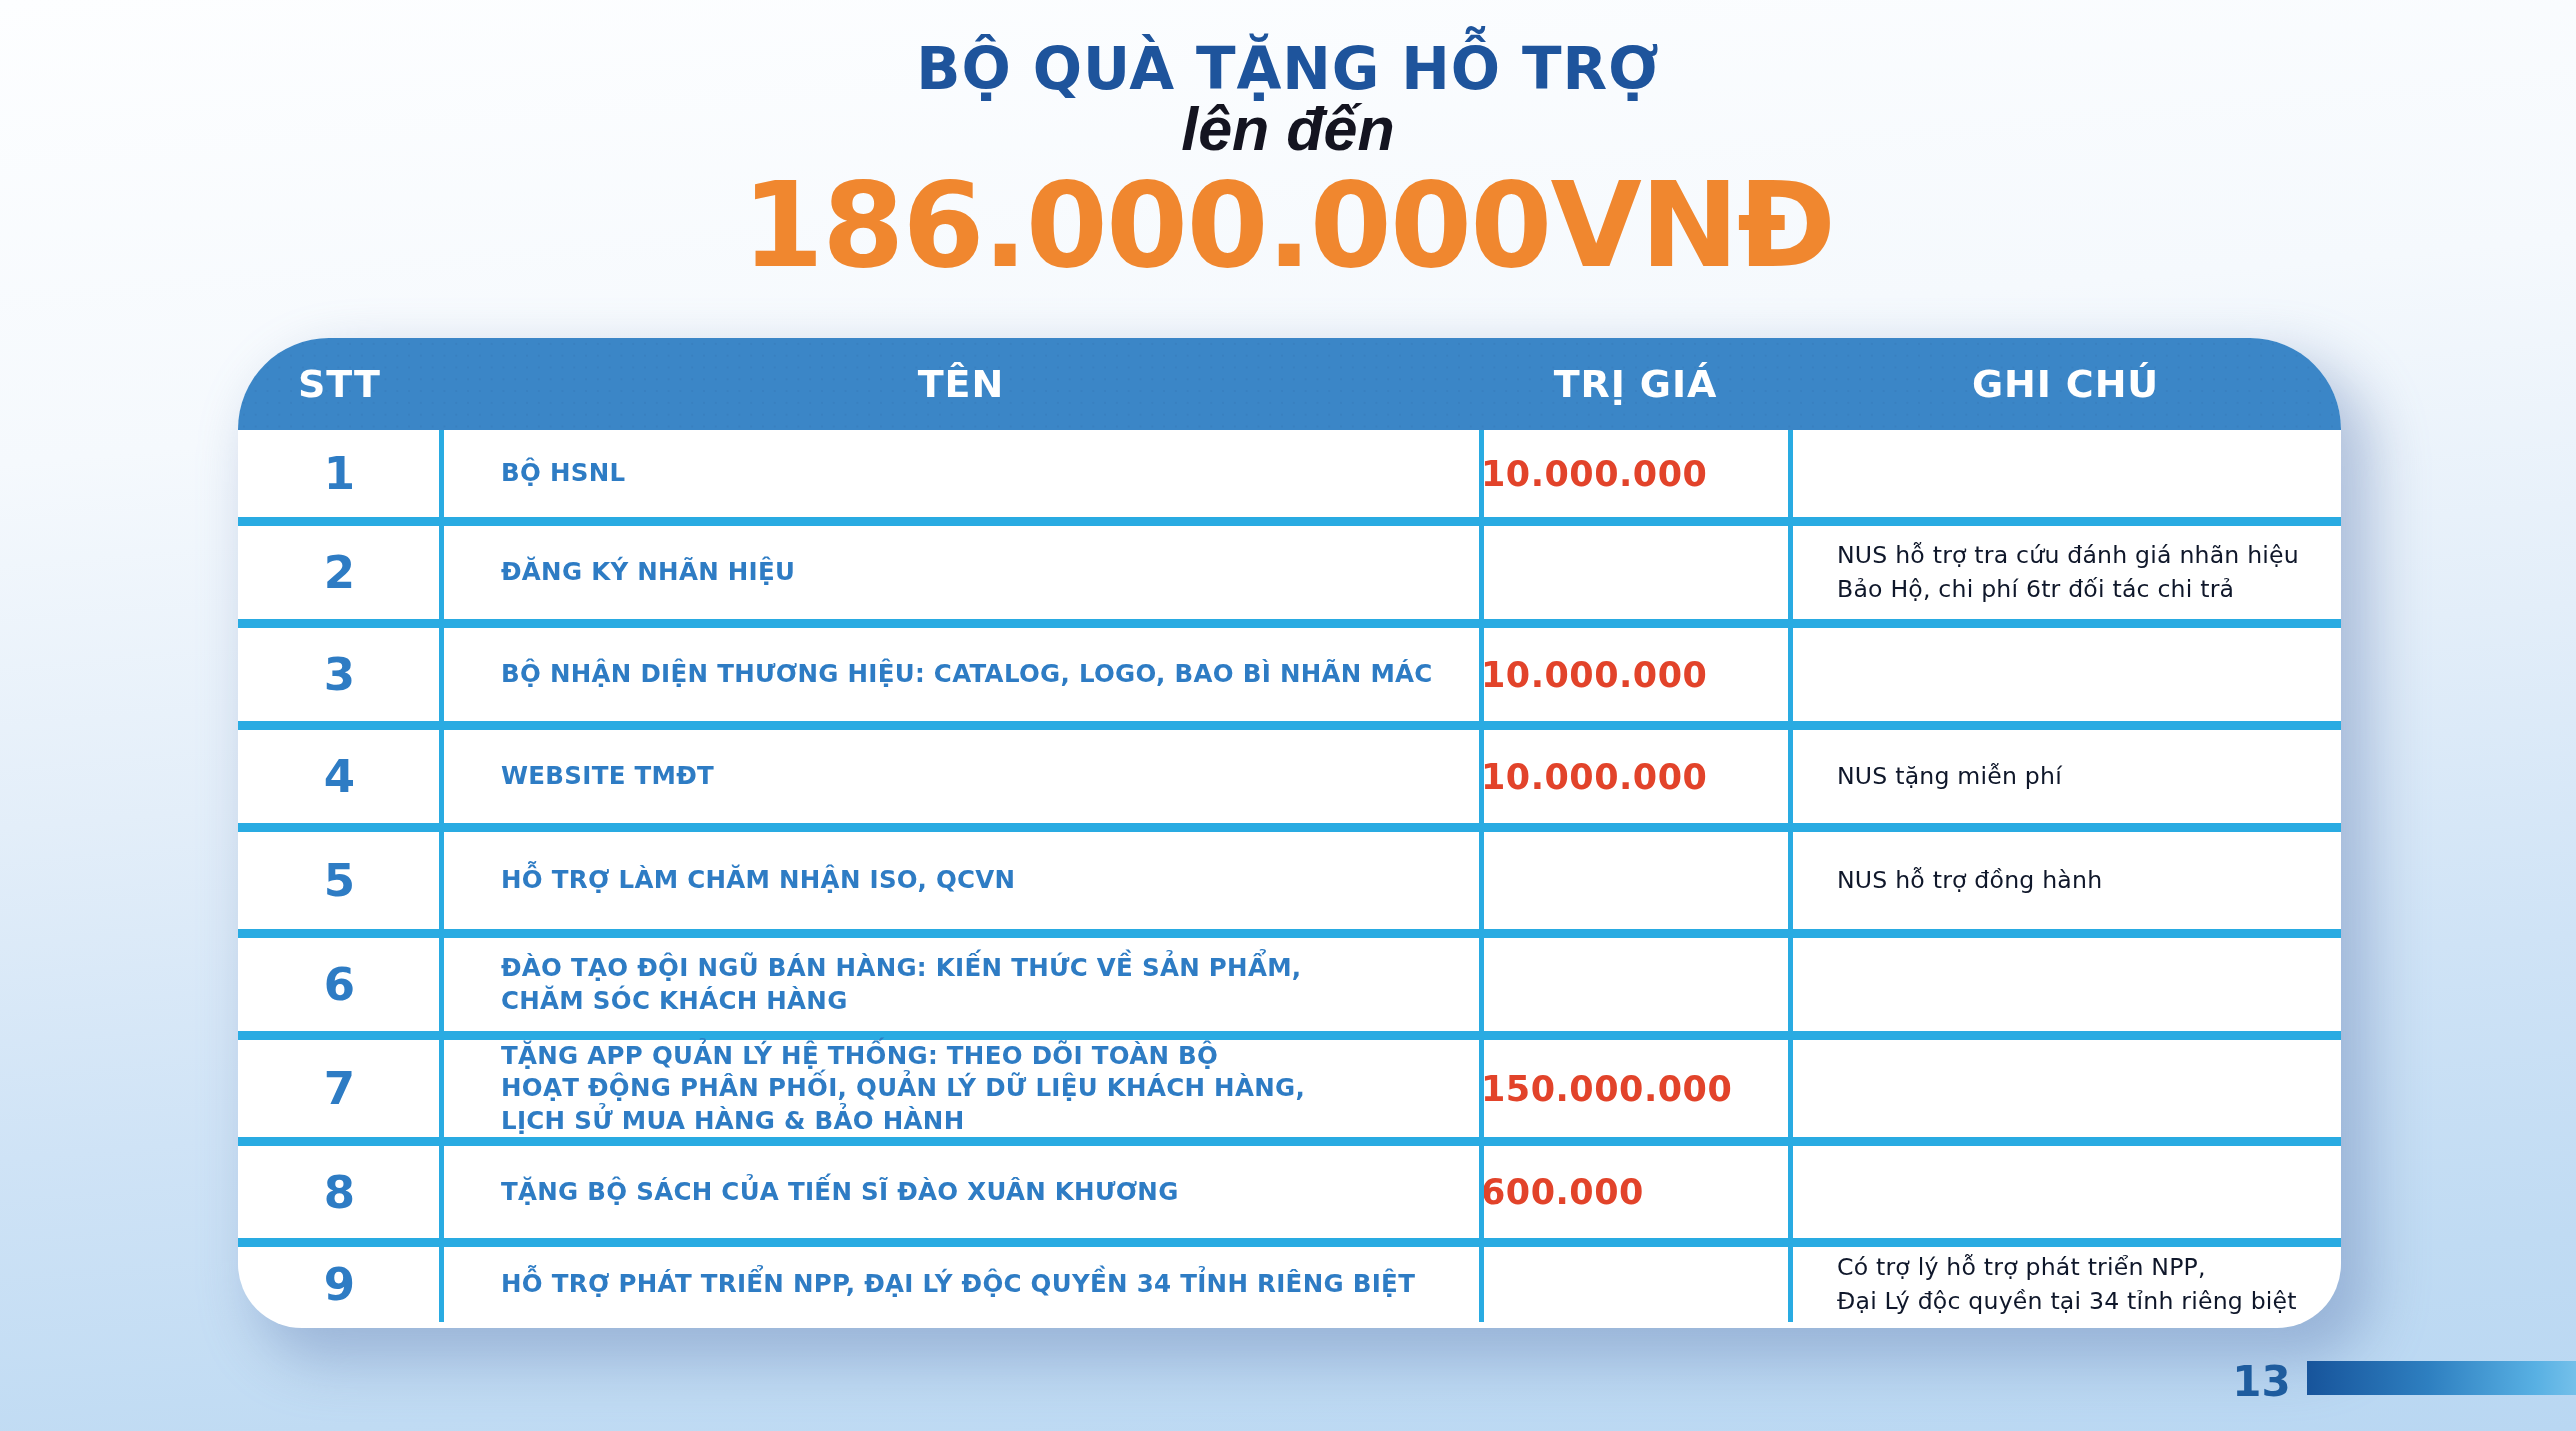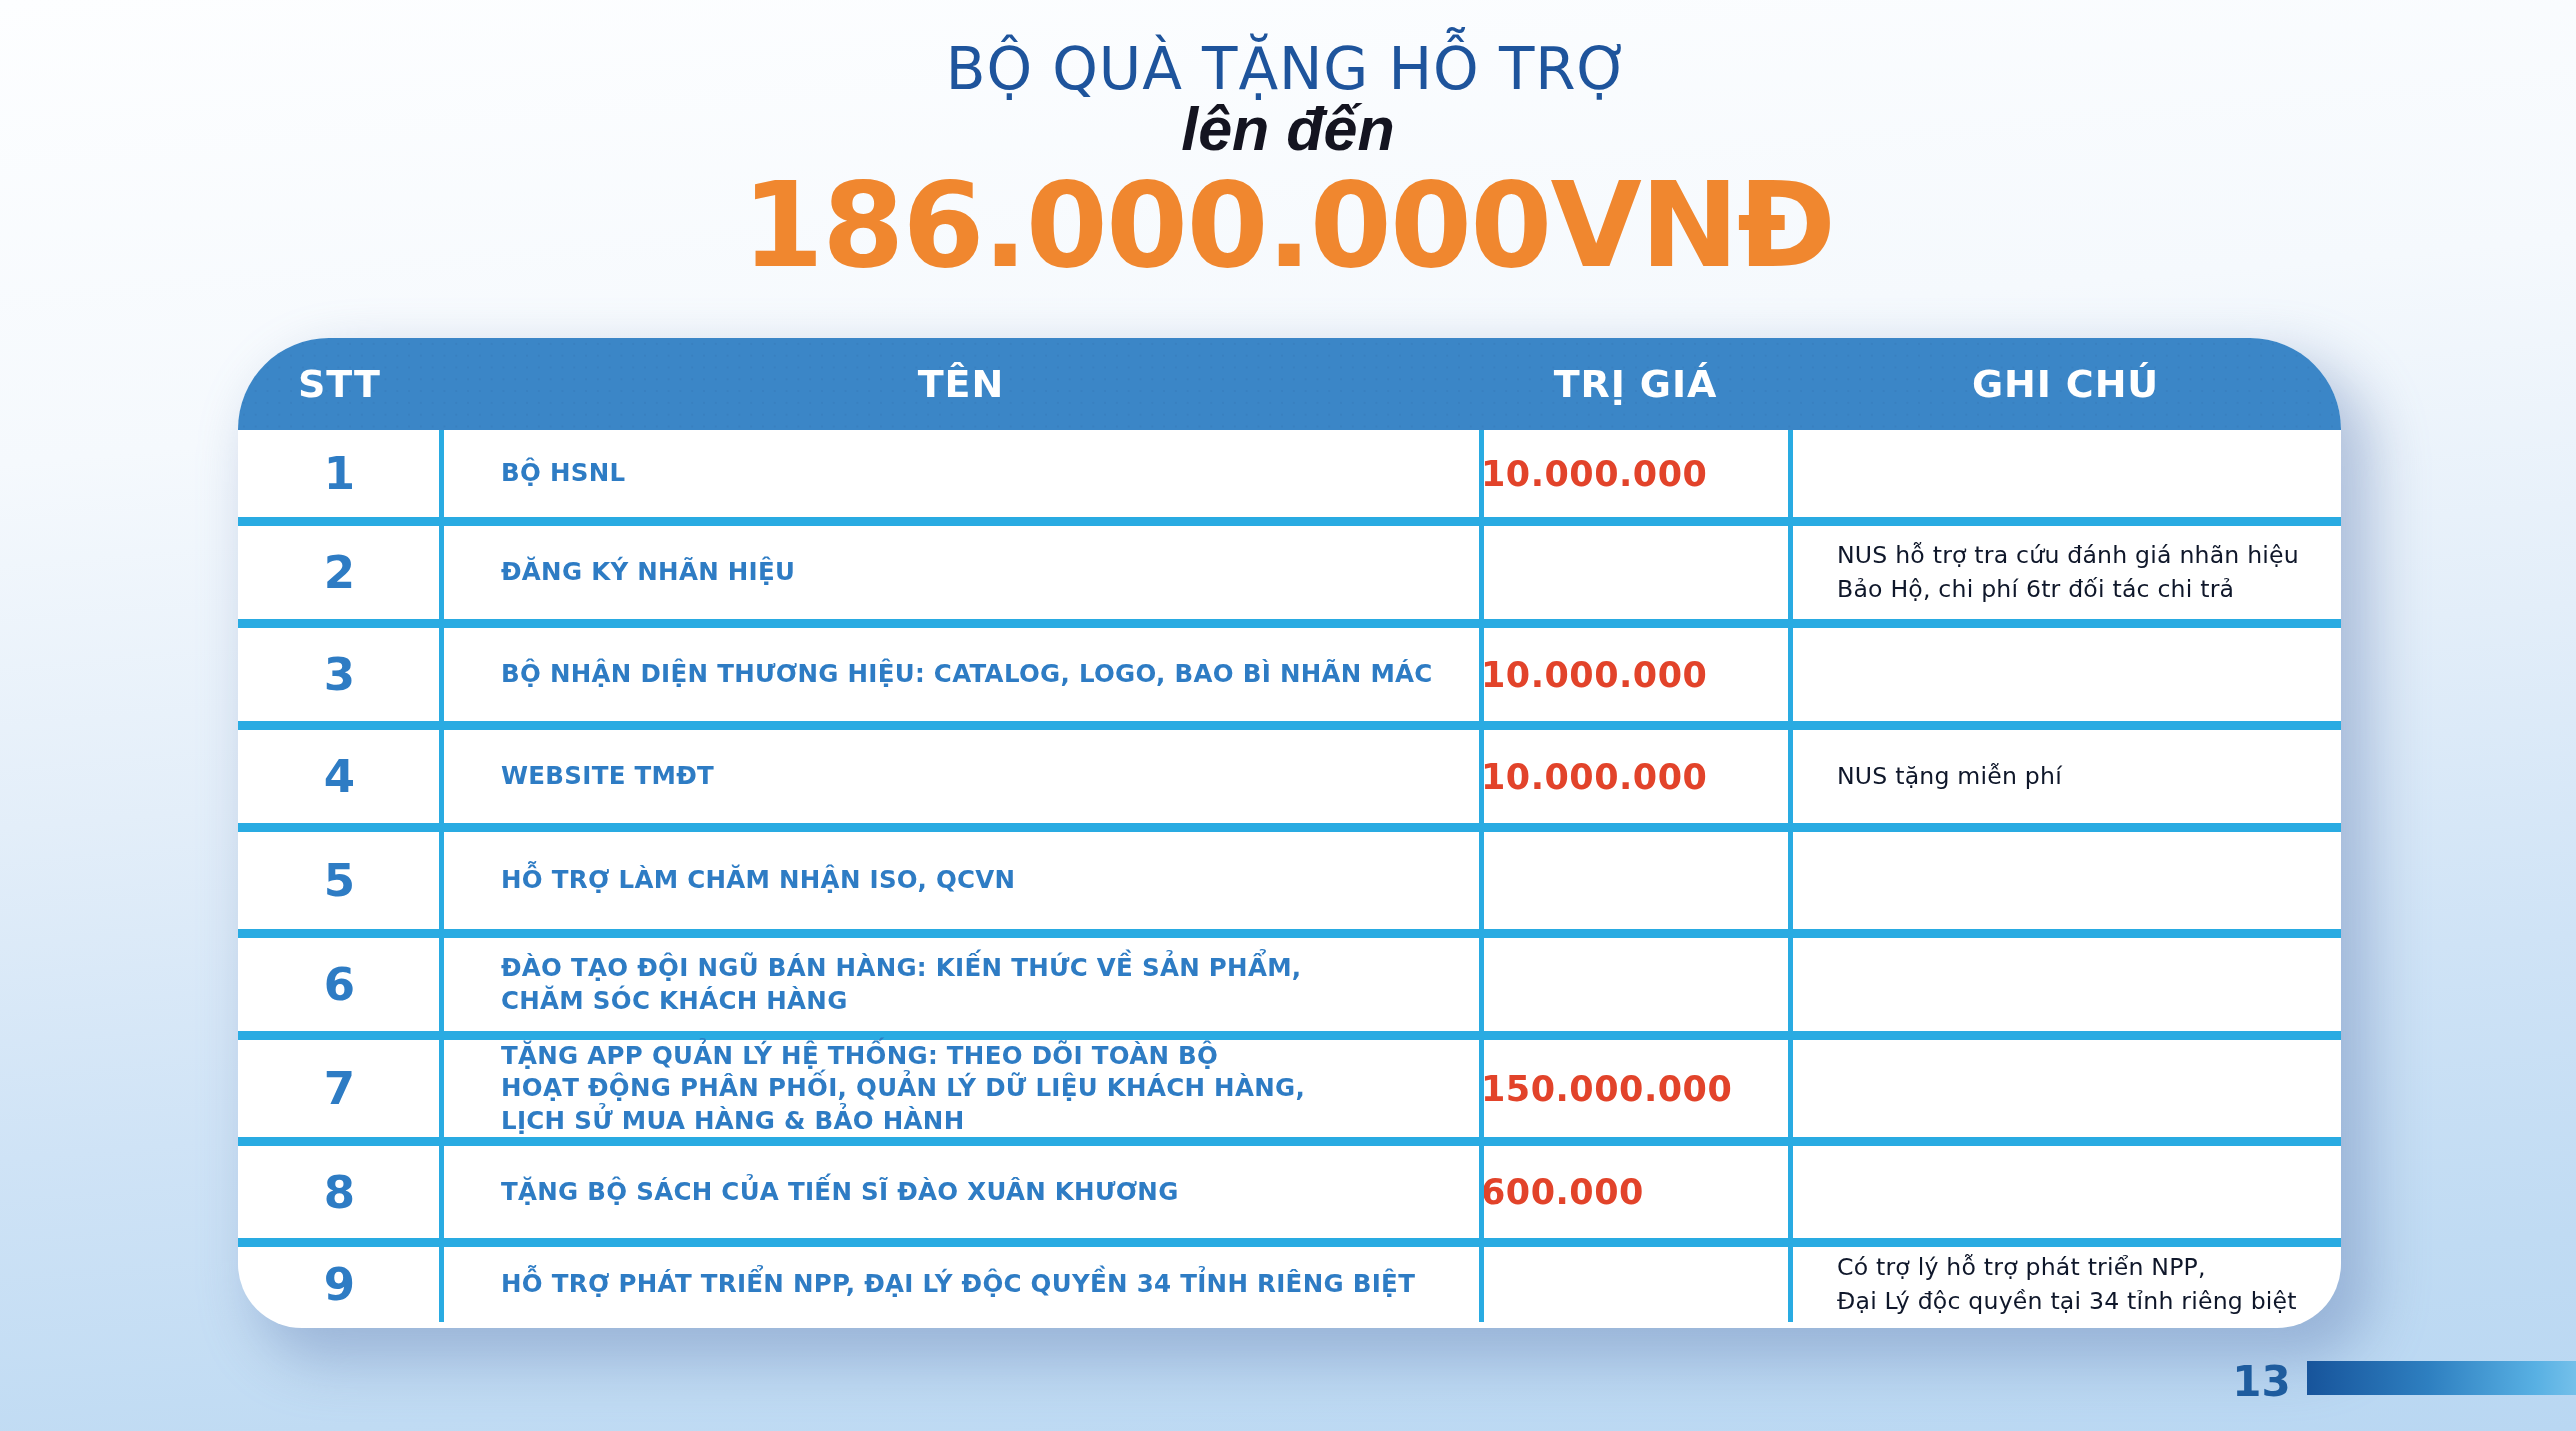--- a/index.html
+++ b/index.html
@@ -7,21 +7,21 @@
   .stage{
     position:relative;width:2576px;height:1431px;overflow:hidden;
     background:linear-gradient(175deg,#fdfeff 0%,#f5f9fd 28%,#e3eef9 50%,#cfe3f6 70%,#c0dbf3 88%,#b9d7f2 100%);
   }
   
   .title-block{
     position:absolute;top:36px;left:0;width:100%;
     display:flex;flex-direction:column;align-items:center;
   }
   .main-title{
-    font-size:58px;font-weight:400;letter-spacing:0.9px;color:#1e549c;line-height:1.15;
+    font-size:58px;font-weight:700;letter-spacing:0.9px;color:#1e549c;line-height:1.15;
   }
   .script-sub{
     font-family:Liberation Sans, sans-serif;font-style:italic;font-weight:700;
     font-size:61px;color:#141420;line-height:1.0;margin-top:-3.6px;text-align:center;
   }
   .amount{
     font-size:118px;font-weight:800;color:#f0872f;letter-spacing:-1.8px;line-height:1.0;margin-top:5.5px;
   }
   
   .card{
@@ -127,20 +127,21 @@
           <div class="row">
     <div class="cell stt">4</div>
     <div class="cell name">WEBSITE TMĐT</div>
     <div class="cell value">10.000.000</div>
     <div class="cell note">NUS tặng miễn phí</div>
   </div>
           <div class="row">
     <div class="cell stt">5</div>
     <div class="cell name">HỖ TRỢ LÀM CHĂM NHẬN ISO, QCVN</div>
     <div class="cell value"></div>
+    <div class="cell note">NUS hỗ trợ đồng hành</div>
   </div>
           <div class="row">
     <div class="cell stt">6</div>
     <div class="cell name">ĐÀO TẠO ĐỘI NGŨ BÁN HÀNG: KIẾN THỨC VỀ SẢN PHẨM,
 CHĂM SÓC KHÁCH HÀNG</div>
     <div class="cell value"></div>
     <div class="cell note"></div>
   </div>
           <div class="row">
     <div class="cell stt">7</div>

